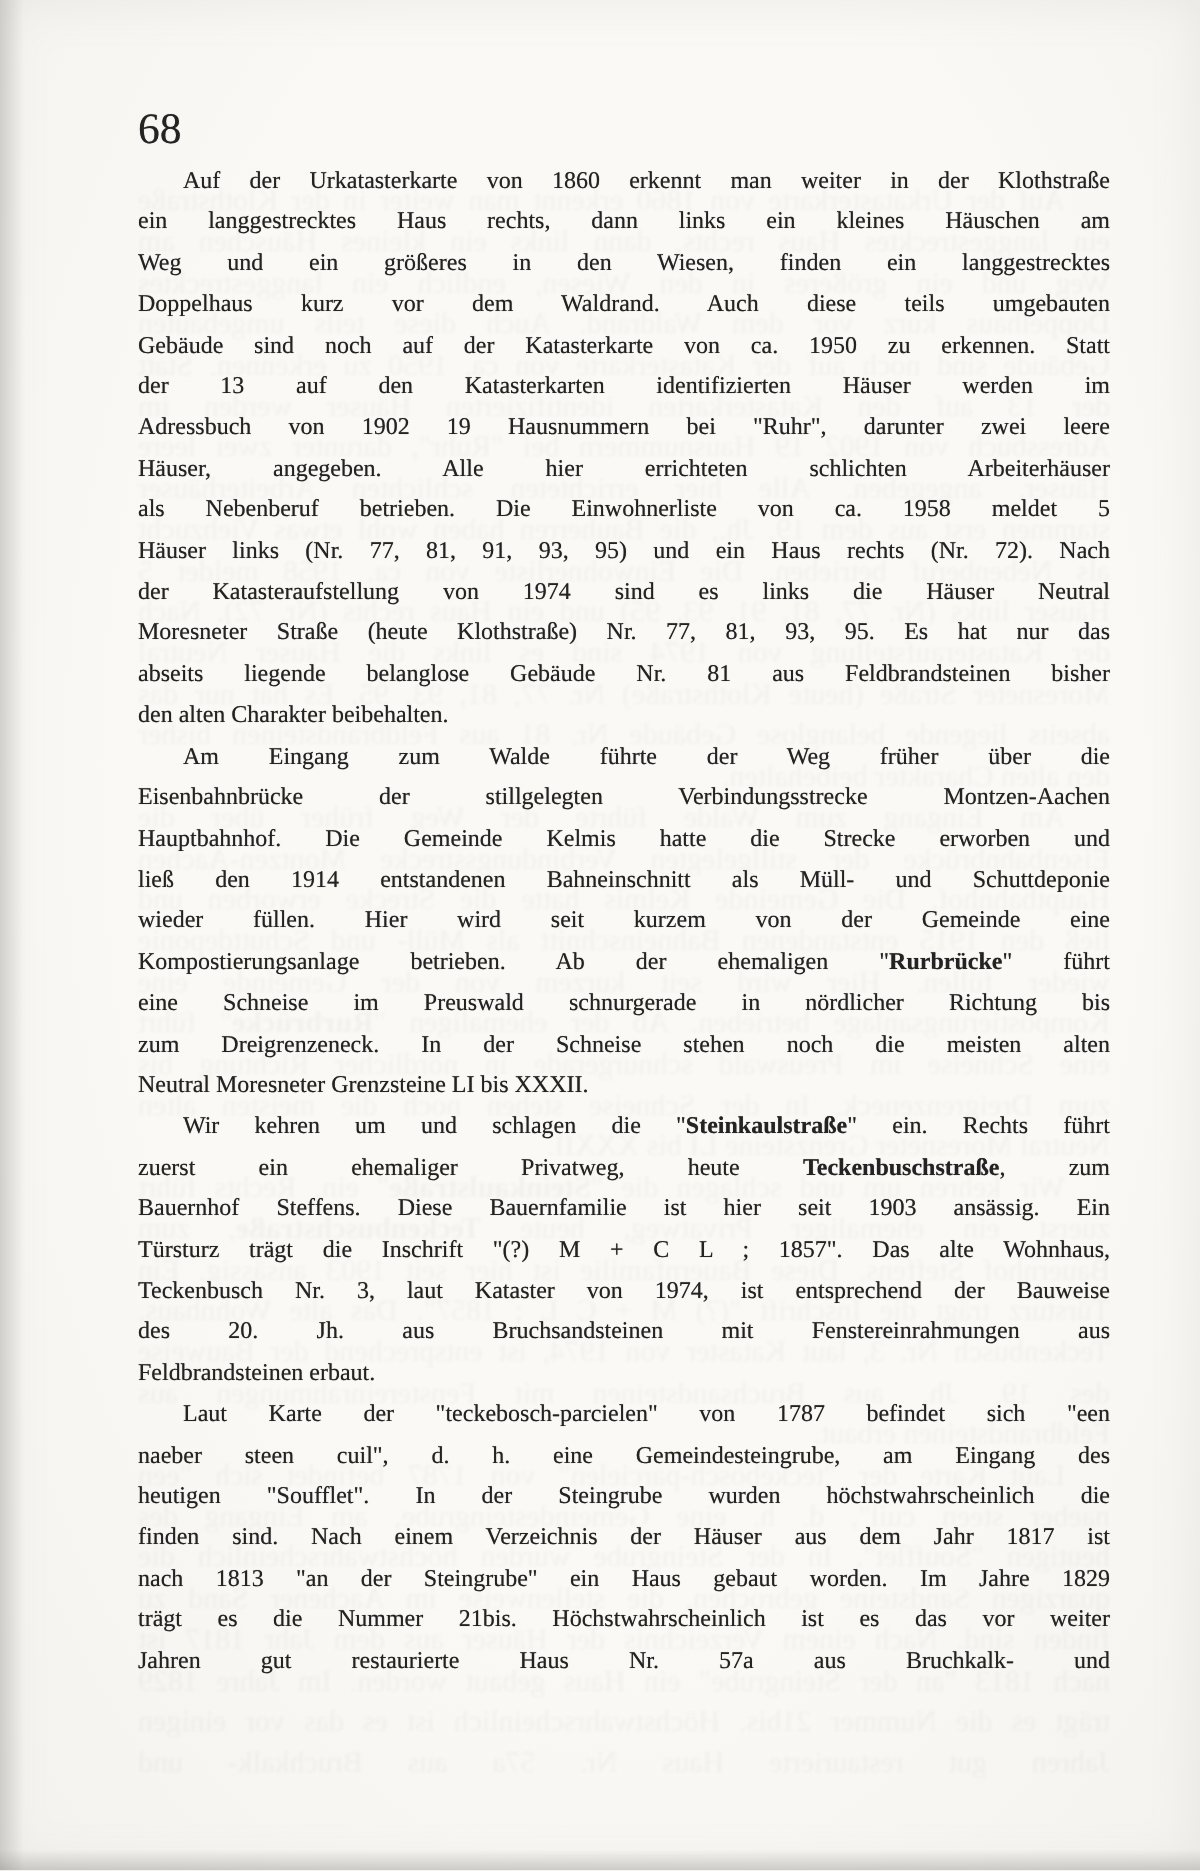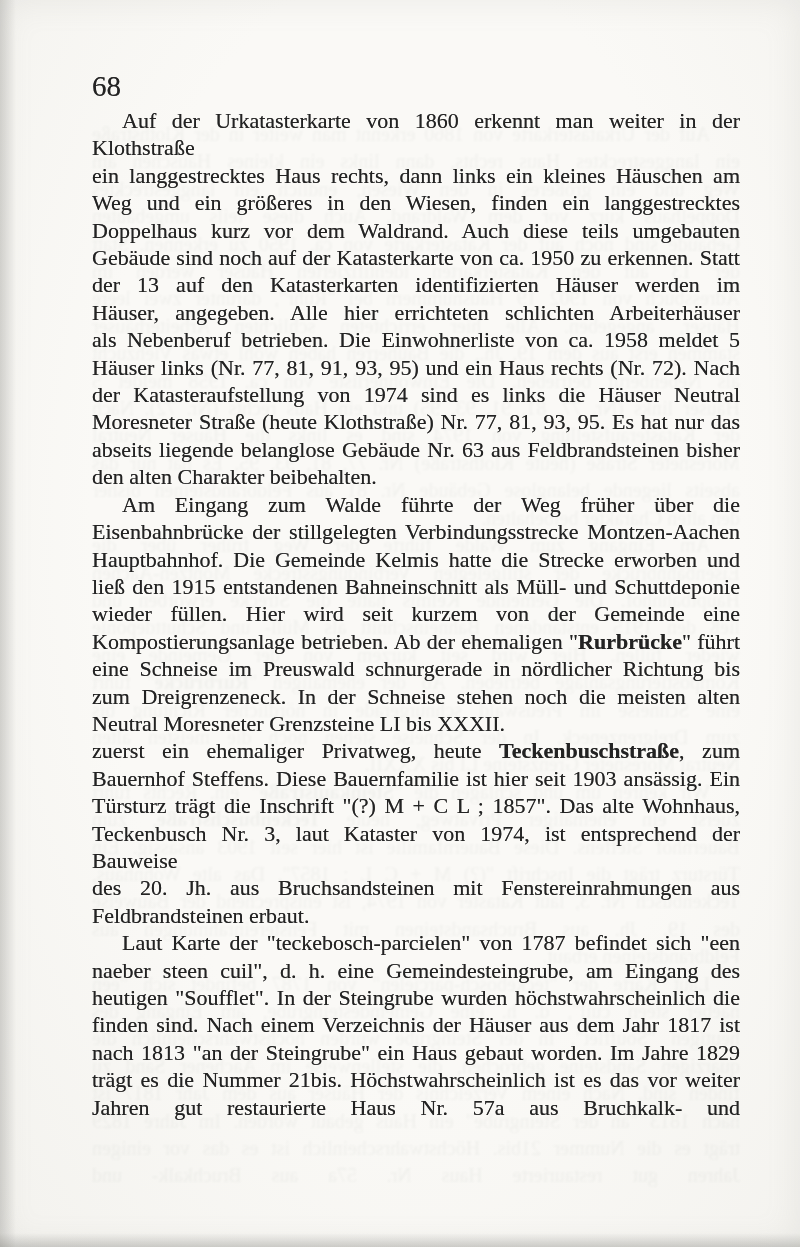--- a/index.html
+++ b/index.html
@@ -42,21 +42,21 @@
     top: 72px;
     font-size: 29px;
     line-height: 1;
     text-shadow: 0 0 0.5px rgba(20,20,20,0.6);
   }
   .textcol {
     position: absolute;
     left: 92px;
     top: 107px;
     width: 648px;
-    font-size: 22px;
+    font-size: 16px;
     line-height: 27.4px;
     text-shadow: 0 0 0.5px rgba(20,20,20,0.6);
     font-family: Liberation Serif, serif;
   }
   .line {
     text-align: justify;
     text-align-last: justify;
   }
   .line.njust { text-align-last: left; }
   .line.indent { text-indent: 30px; }
@@ -131,40 +131,42 @@
     </div>
   <div class="pageno">68</div>
   <div class="textcol">
       <div>
         <div class="line indent"><span>Auf der Urkatasterkarte von 1860 erkennt man weiter in der Klothstraße</span></div>
         <div class="line"><span>ein langgestrecktes Haus rechts, dann links ein kleines Häuschen am</span></div>
         <div class="line"><span>Weg und ein größeres in den Wiesen, finden ein langgestrecktes</span></div>
         <div class="line"><span>Doppelhaus kurz vor dem Waldrand. Auch diese teils umgebauten</span></div>
         <div class="line"><span>Gebäude sind noch auf der Katasterkarte von ca. 1950 zu erkennen. Statt</span></div>
         <div class="line"><span>der 13 auf den Katasterkarten identifizierten Häuser werden im</span></div>
+        <div class="line"><span>Adressbuch von 1902 19 Hausnummern bei "Ruhr", darunter zwei leere</span></div>
         <div class="line"><span>Häuser, angegeben. Alle hier errichteten schlichten Arbeiterhäuser</span></div>
         <div class="line"><span>als Nebenberuf betrieben. Die Einwohnerliste von ca. 1958 meldet 5</span></div>
         <div class="line"><span>Häuser links (Nr. 77, 81, 91, 93, 95) und ein Haus rechts (Nr. 72). Nach</span></div>
         <div class="line"><span>der Katasteraufstellung von 1974 sind es links die Häuser Neutral</span></div>
         <div class="line"><span>Moresneter Straße (heute Klothstraße) Nr. 77, 81, 93, 95. Es hat nur das</span></div>
-        <div class="line"><span>abseits liegende belanglose Gebäude Nr. 63 aus Feldbrandsteinen bisher</span></div>
+        <div class="line"><span>abseits liegende belanglose Gebäude Nr. 81 aus Feldbrandsteinen bisher</span></div>
         <div class="line njust"><span>den alten Charakter beibehalten.</span></div>
       </div>
       <div>
         <div class="line indent"><span>Am Eingang zum Walde führte der Weg früher über die</span></div>
         <div class="line"><span>Eisenbahnbrücke der stillgelegten Verbindungsstrecke Montzen-Aachen</span></div>
         <div class="line"><span>Hauptbahnhof. Die Gemeinde Kelmis hatte die Strecke erworben und</span></div>
-        <div class="line"><span>ließ den 1915 entstandenen Bahneinschnitt als Müll- und Schuttdeponie</span></div>
+        <div class="line"><span>ließ den 1914 entstandenen Bahneinschnitt als Müll- und Schuttdeponie</span></div>
         <div class="line"><span>wieder füllen. Hier wird seit kurzem von der Gemeinde eine</span></div>
         <div class="line"><span>Kompostierungsanlage betrieben. Ab der ehemaligen "</span><span class="bold">Rurbrücke</span><span>" führt</span></div>
         <div class="line"><span>eine Schneise im Preuswald schnurgerade in nördlicher Richtung bis</span></div>
         <div class="line"><span>zum Dreigrenzeneck. In der Schneise stehen noch die meisten alten</span></div>
         <div class="line njust"><span>Neutral Moresneter Grenzsteine LI bis XXXII.</span></div>
       </div>
       <div>
+        <div class="line indent"><span>Wir kehren um und schlagen die "</span><span class="bold">Steinkaulstraße</span><span>" ein. Rechts führt</span></div>
         <div class="line"><span>zuerst ein ehemaliger Privatweg, heute </span><span class="bold">Teckenbuschstraße</span><span>, zum</span></div>
         <div class="line"><span>Bauernhof Steffens. Diese Bauernfamilie ist hier seit 1903 ansässig. Ein</span></div>
         <div class="line"><span>Türsturz trägt die Inschrift "(?) M + C L ; 1857". Das alte Wohnhaus,</span></div>
         <div class="line"><span>Teckenbusch Nr. 3, laut Kataster von 1974, ist entsprechend der Bauweise</span></div>
         <div class="line"><span>des 20. Jh. aus Bruchsandsteinen mit Fenstereinrahmungen aus</span></div>
         <div class="line njust"><span>Feldbrandsteinen erbaut.</span></div>
       </div>
       <div>
         <div class="line indent"><span>Laut Karte der "teckebosch-parcielen" von 1787 befindet sich "een</span></div>
         <div class="line"><span>naeber steen cuil", d. h. eine Gemeindesteingrube, am Eingang des</span></div>

